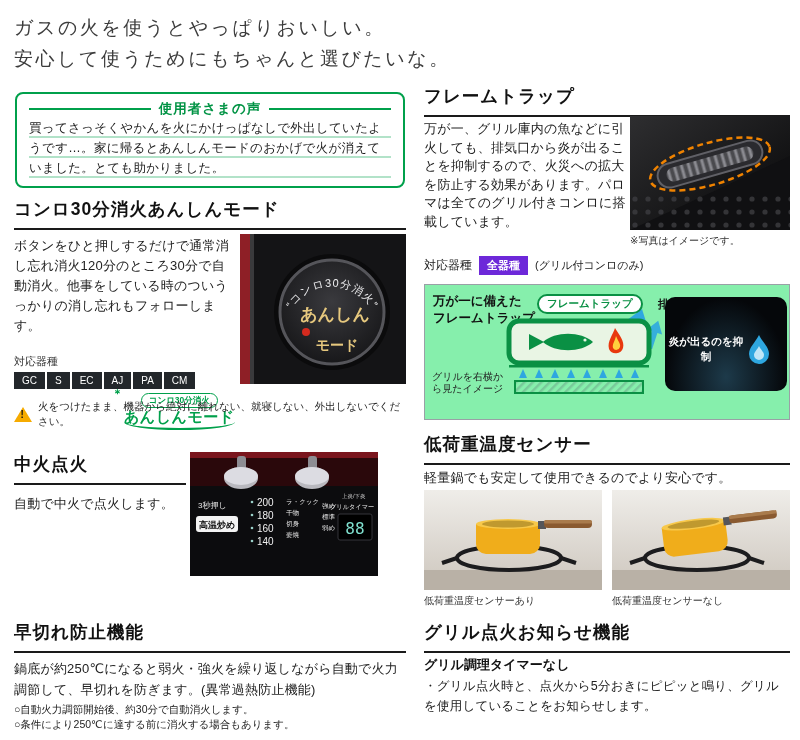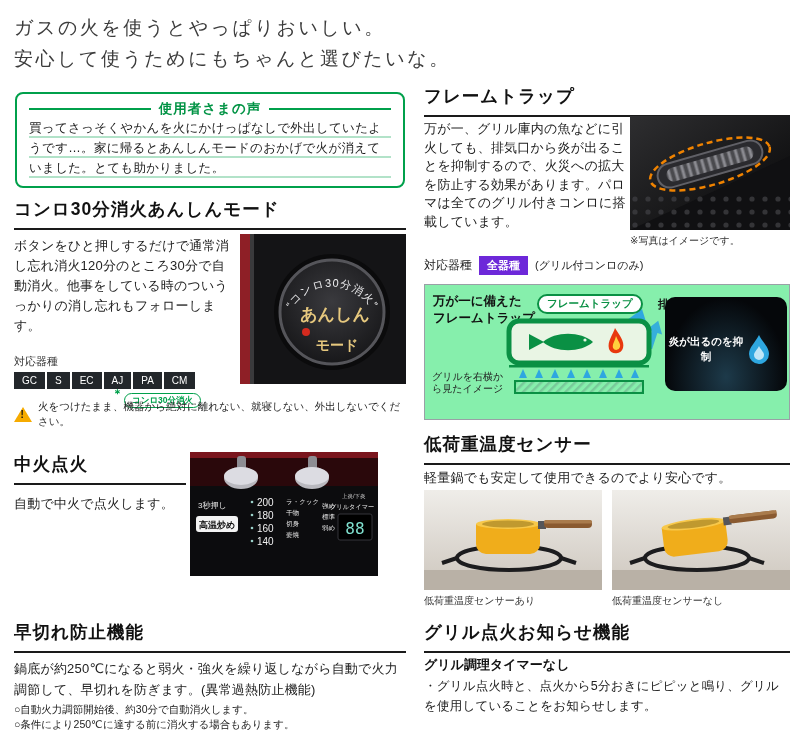--- a/index.html
+++ b/index.html
@@ -124,20 +124,21 @@
       <span class="badge">EC</span>
       <span class="badge">AJ</span>
       <span class="badge">PA</span>
       <span class="badge">CM</span>
     </div>
   </div>
 
   <div class="anshin-logo">
     <span class="sparkle"></span>
     <div><span class="logo-oval">コンロ30分消火</span></div>
+    <div class="logo-main">あんしんモード</div>
   </div>
 
   <div class="warning">
     <span class="warn-icon"></span>
     <span class="warn-text">火をつけたまま、機器から絶対に離れない、就寝しない、外出しないでください。</span>
   </div>
 
   <h2 class="sec-title" style="left:14px; top:452px; width:172px;">中火点火</h2>
   <p class="body-13" style="left:14px; top:494px; width:176px;">自動で中火で点火します。</p>
 

